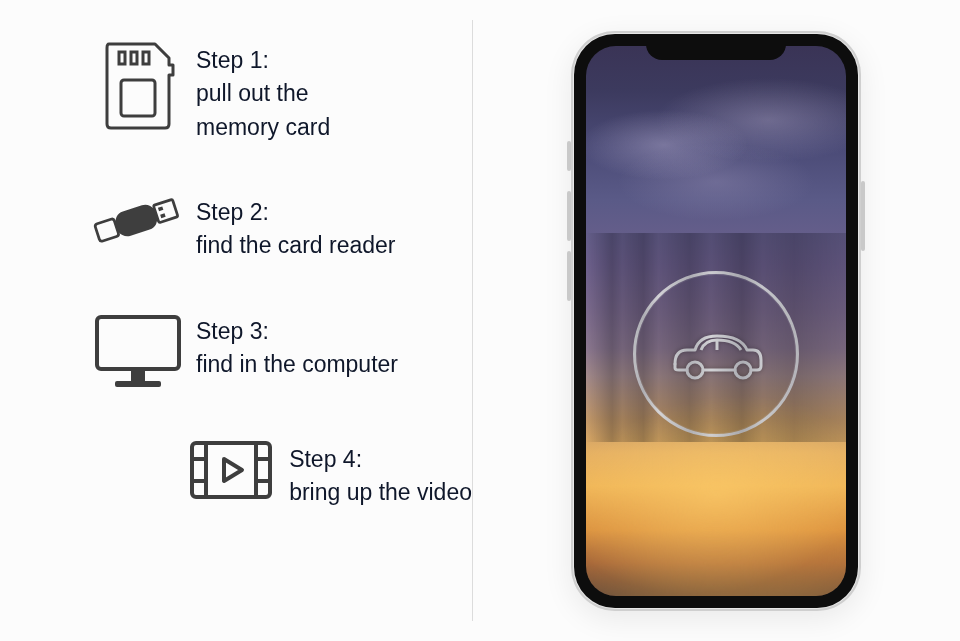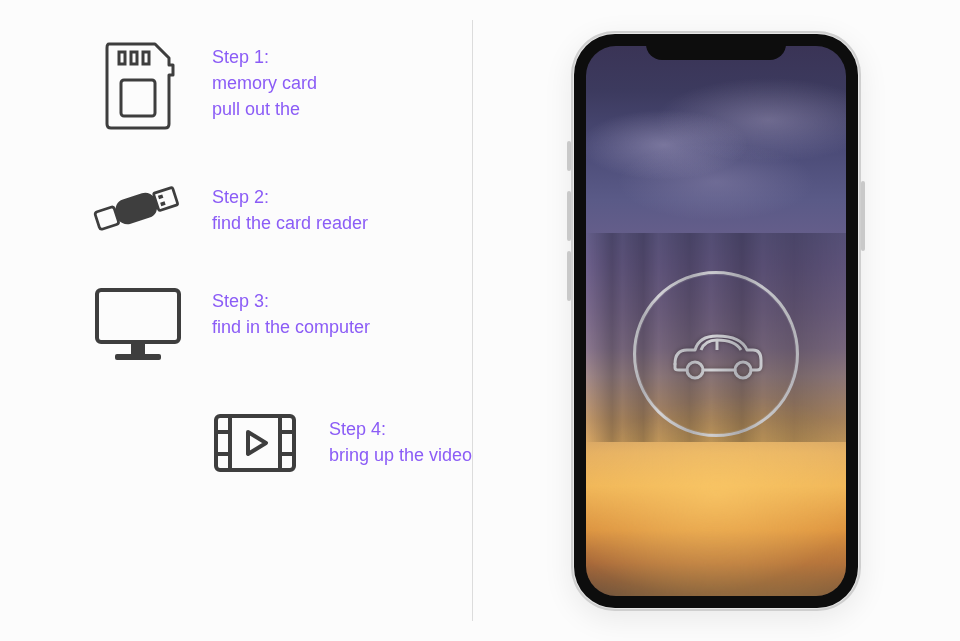--- a/index.html
+++ b/index.html
@@ -40,24 +40,23 @@
   .step .icon {
     width: 100px;
     flex: 0 0 100px;
     display: flex;
     align-items: center;
     justify-content: center;
   }
   .step .text {
     padding-left: 8px;
     padding-top: 4px;
-    font-size: 18px;
+    font-size: 23px;
     line-height: 1.45;
-    color: #8b5cf6;
-    margin-left: 16px;
+    color: #0f172a;
   }
   .step .title { display: block; }
   .step .desc { display: block; }
 
   
   .phone-area {
     flex: 1;
     display: flex;
     align-items: center;
     justify-content: center;
@@ -165,22 +164,22 @@
         <svg width="78" height="92" viewBox="0 0 78 92">
           <path d="M10 4 H56 L70 18 V25 H74 V35 H70 V84 Q70 88 66 88 H12 Q8 88 8 84 V8 Q8 4 10 4 Z" fill="none" stroke="#3e3e3e" stroke-width="3" stroke-linejoin="round"></path>
           <rect x="20" y="12" width="6" height="12" fill="none" stroke="#3e3e3e" stroke-width="3"></rect>
           <rect x="32" y="12" width="6" height="12" fill="none" stroke="#3e3e3e" stroke-width="3"></rect>
           <rect x="44" y="12" width="6" height="12" fill="none" stroke="#3e3e3e" stroke-width="3"></rect>
           <rect x="22" y="40" width="34" height="36" rx="3" fill="none" stroke="#3e3e3e" stroke-width="3"></rect>
         </svg>
       </div>
       <div class="text">
         <span class="title">Step 1:</span>
+        <span class="desc">pull out the</span>
         <span class="desc"> memory card</span>
-        <span class="desc">pull out the</span>
       </div>
     </div>
 
     <div class="step">
       <div class="icon">
         <svg width="110" height="56" viewBox="0 0 110 56">
           <g transform="rotate(-18 55 28)">
             <rect x="8" y="18" width="22" height="20" rx="3" fill="none" stroke="#3e3e3e" stroke-width="3"></rect>
             <rect x="30" y="14" width="46" height="28" rx="12" fill="#3e3e3e"></rect>
             <rect x="76" y="18" width="22" height="20" rx="2" fill="none" stroke="#3e3e3e" stroke-width="3"></rect>

